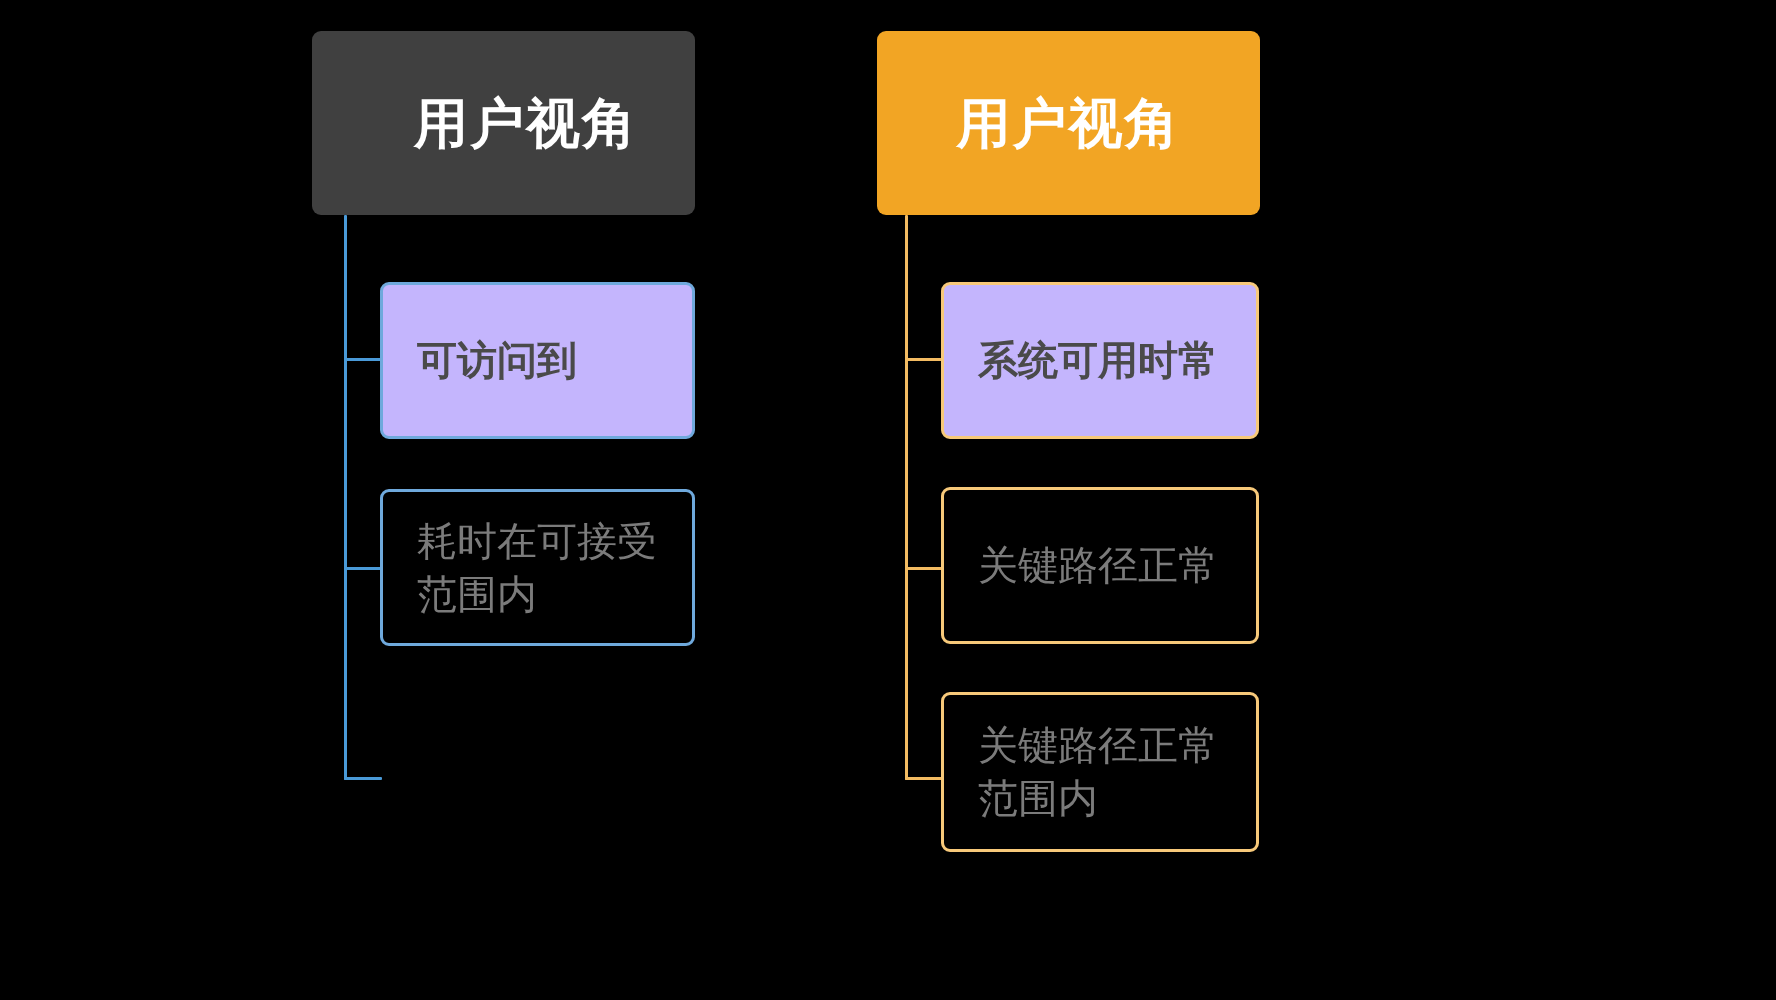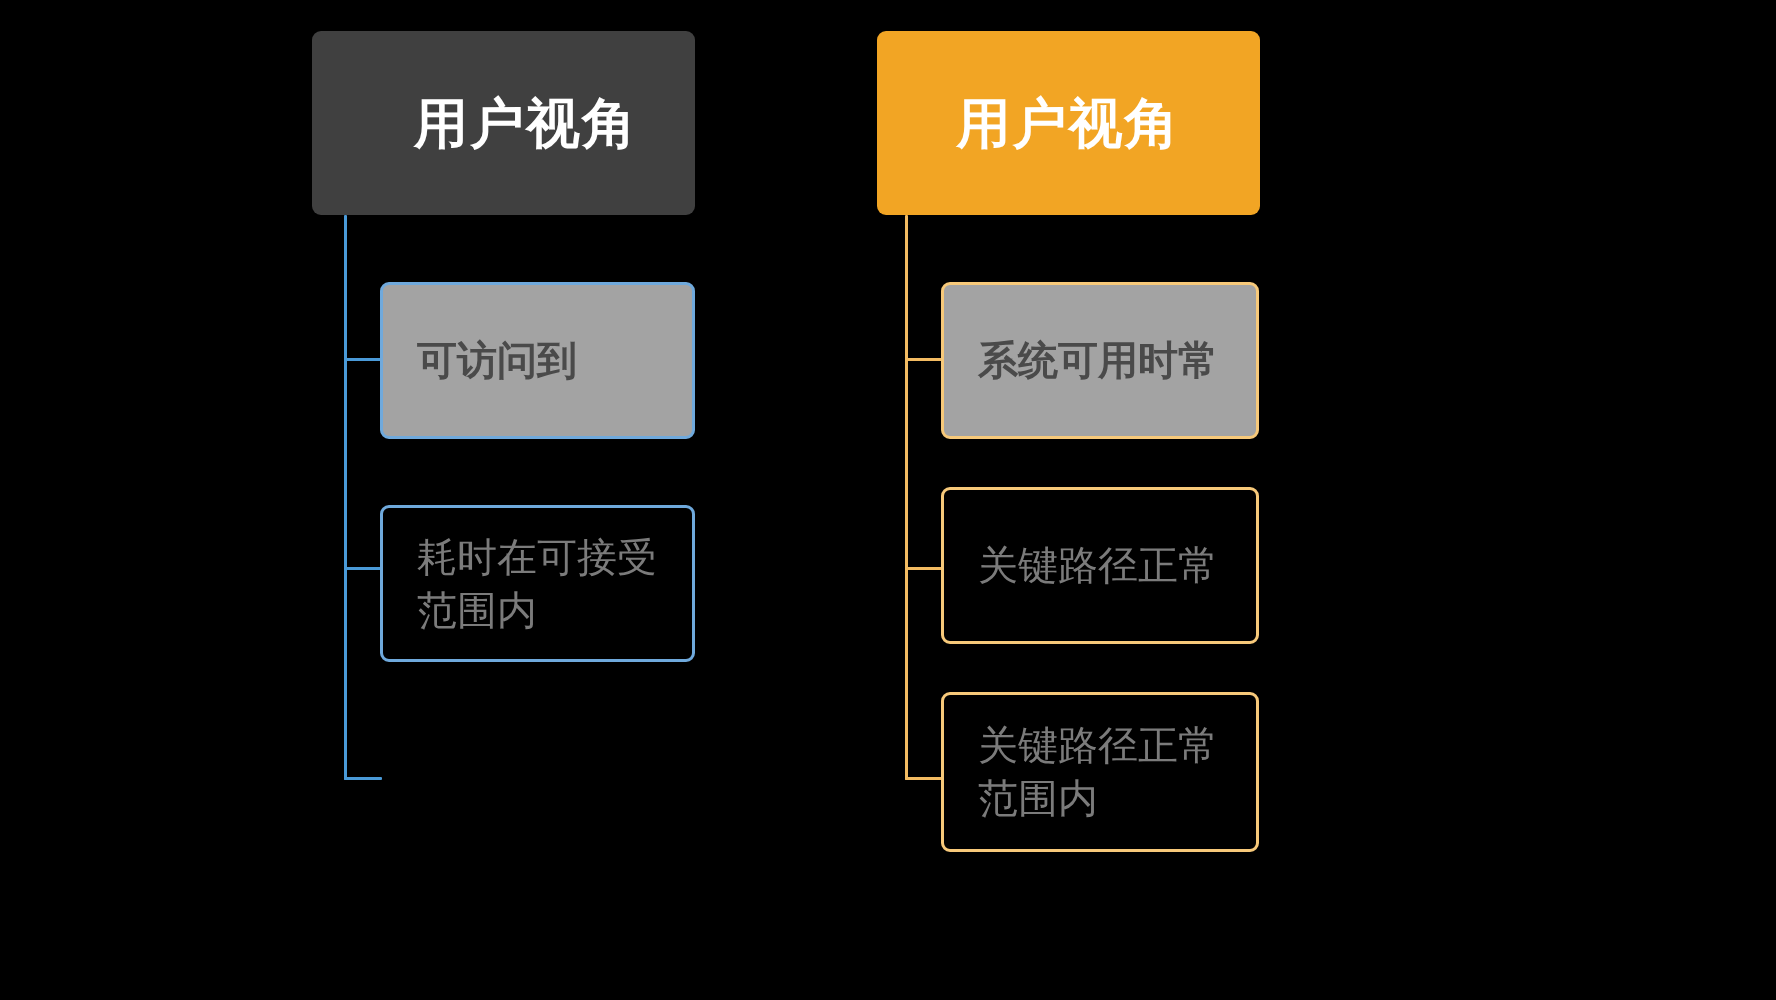--- a/index.html
+++ b/index.html
@@ -84,21 +84,21 @@
     padding-right: 16px;
   }
   .child-label {
     font-size: 40px;
     line-height: 1.32;
     white-space: pre-line;
   }
 
   
   .child-node.highlight {
-    background: #a3a3a3;
+    background: #c4b5fd;
   }
   .child-node.highlight .child-label {
     color: #4a4a4a;
     font-weight: 700;
   }
 
   
   .child-node.dim {
     background: transparent;
   }
@@ -124,21 +124,21 @@
     <div class="spine" style="top:215px; height:565px;"></div>
 
     <div class="stub" style="top:358px;"></div>
     <div class="stub" style="top:567px;"></div>
     <div class="stub" style="top:777px;"></div>
 
     <div class="child-node highlight" style="top:282px; height:157px;">
       <span class="child-label">可访问到</span>
     </div>
 
-    <div class="child-node dim" style="top:505px; height:157px;">
+    <div class="child-node dim" style="top:489px; height:157px;">
       <span class="child-label">耗时在可接受
 范围内</span>
     </div>
 
   </div>
 
   <div class="branch tech">
 
     <div class="root-node">
       <span class="root-label">用户视角</span>

